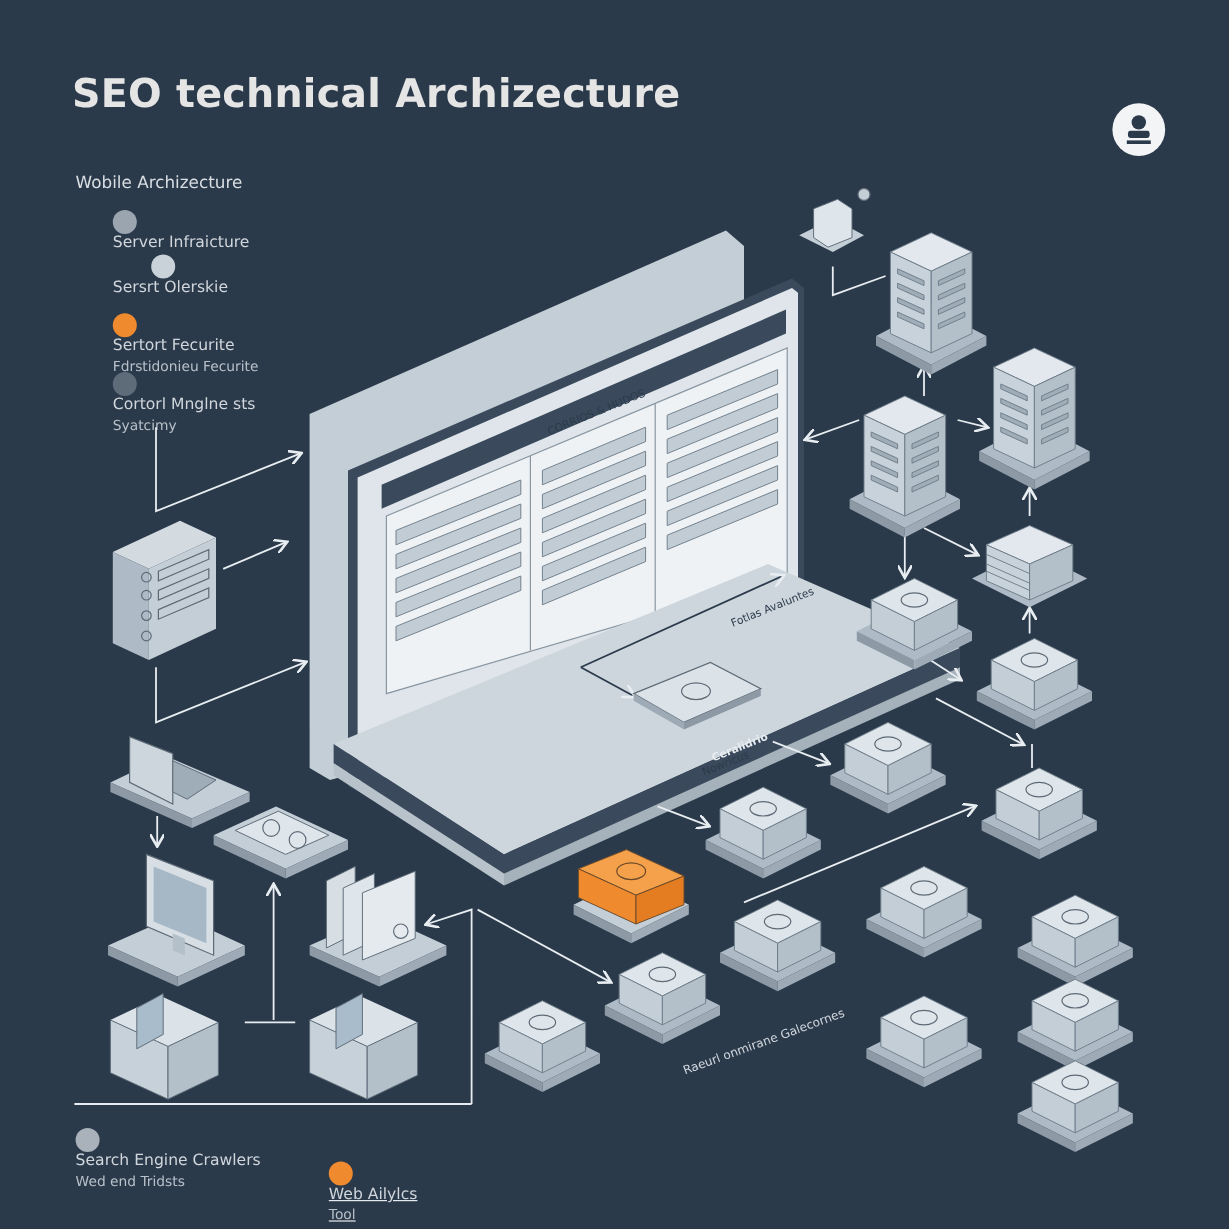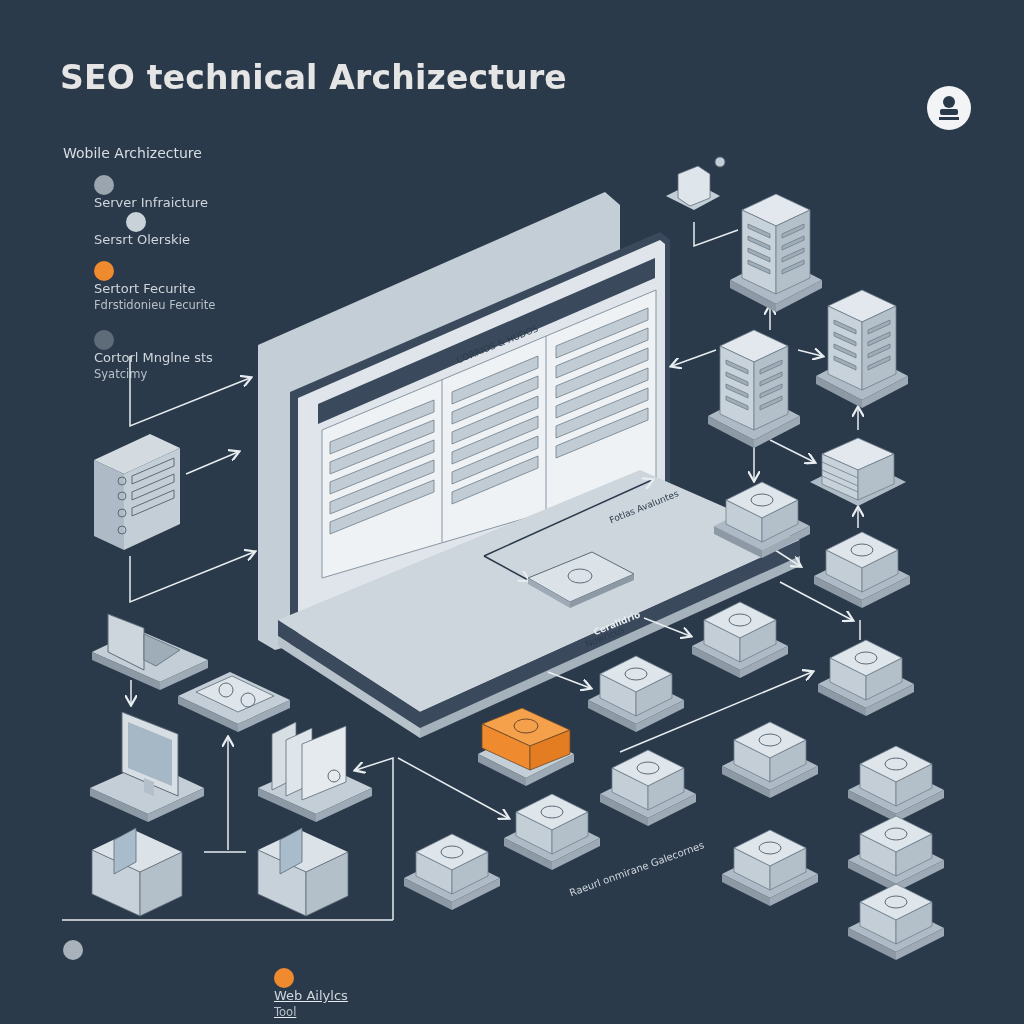--- a/index.html
+++ b/index.html
@@ -32,21 +32,21 @@
   <div class="lbl"><span>Server Infraicture</span></div>
 </div>
 <div class="legend-item" style="left:94px;top:212px;align-items:center;">
   <div class="dot" style="background:#c9d2d9"></div>
   <div class="lbl"><span>Sersrt Olerskie</span></div>
 </div>
 <div class="legend-item" style="left:94px;top:261px;">
   <div class="dot" style="background:#f08a2e"></div>
   <div class="lbl"><span>Sertort Fecurite</span><span class="sub">Fdrstidonieu Fecurite</span></div>
 </div>
-<div class="legend-item" style="left:94px;top:310px;margin-top:20px;">
+<div class="legend-item" style="left:94px;top:310px;">
   <div class="dot" style="background:#5e6c7a"></div>
   <div class="lbl"><span>Cortorl Mnglne sts</span><span class="sub">Syatcimy</span></div>
 </div>
 
 <svg class="scene" width="1024" height="1024" viewBox="0 0 1024 1024">
   <defs>
     <marker id="ah" markerWidth="8" markerHeight="8" refX="6" refY="4" orient="auto">
       <path d="M0,0 L7,4 L0,8" fill="none" stroke="#e8edf1" stroke-width="1.5"></path>
     </marker>
     <g id="box">
@@ -289,17 +289,18 @@
 </svg>
 
 <div class="caption" style="left:455px;top:356px;transform:rotate(-22deg);font-size:9px;color:#2b3a4b;">CORRIOS &amp; HUDOS</div>
 <div class="caption" style="left:608px;top:516px;transform:rotate(-22deg);font-size:9px;color:#2b3a4b;">Fotlas Avaluntes</div>
 <div class="caption" style="left:592px;top:628px;transform:rotate(-22deg);font-size:9px;color:#e8edf1;font-weight:bold;">Ceralidrio</div>
 <div class="caption" style="left:584px;top:640px;transform:rotate(-22deg);font-size:9px;color:#2b3a4b;">Nowricus</div>
 <div class="caption" style="left:568px;top:888px;transform:rotate(-20deg);font-size:10px;">Raeurl onmirane Galecornes</div>
 
 <div class="legend-item" style="left:63px;top:940px;">
   <div class="dot" style="background:#a9b2bb"></div>
+  <div class="lbl"><span>Search Engine Crawlers</span><span class="sub">Wed end Tridsts</span></div>
 </div>
 <div class="legend-item" style="left:274px;top:968px;text-decoration:underline;">
   <div class="dot" style="background:#f08a2e"></div>
   <div class="lbl"><span>Web Ailylcs</span><span class="sub">Tool</span></div>
 </div>
 
 </body></html>

